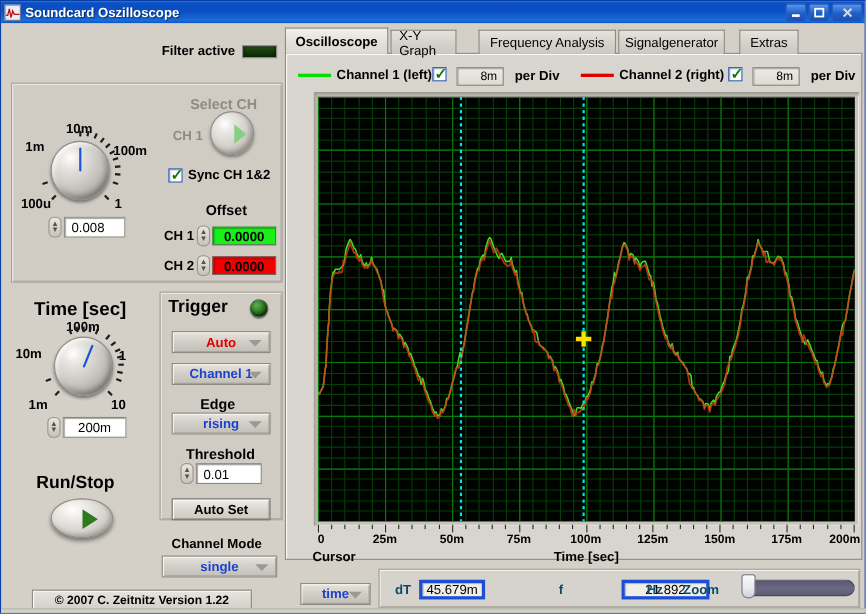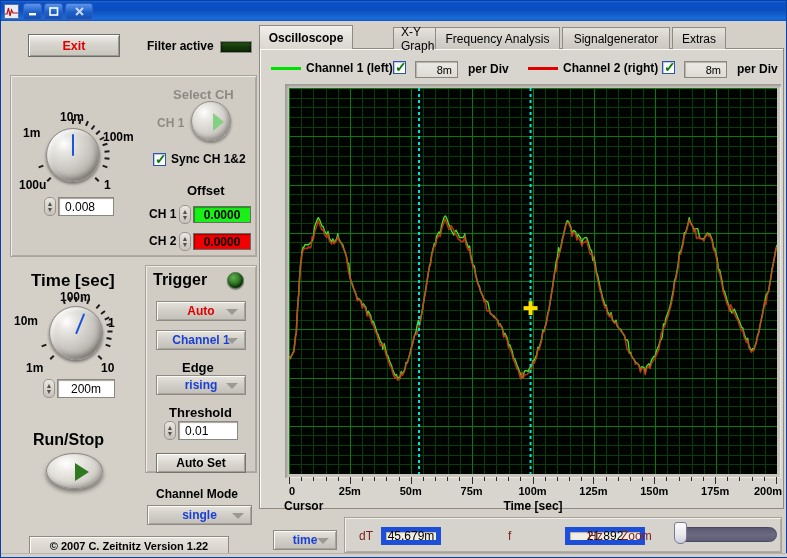--- a/index.html
+++ b/index.html
@@ -246,24 +246,24 @@
   .xlab{ position:absolute; top:8px; font-size:11px; font-weight:bold; color:#000; transform:translateX(-50%); white-space:nowrap;}
   .xtitle{ position:absolute; left:0; top:22px; width:488px; text-align:center; font-size:12px; font-weight:bold;}
   
   .cursor-lbl{ position:absolute; left:283px; top:498px; font-size:12px; font-weight:bold;}
   .cursor-dd{ position:absolute; left:272px; top:529px; width:64px; height:20px;}
   .bottombar{
     position:absolute; left:343px; top:516px; width:438px; height:36px;
     background:#d6d3cc; border:1px solid #a5a29b;
     box-shadow: inset 1px 1px 0 #f4f2ee, inset -1px -1px 0 #b2aea7;
   }
-  .bb-lbl{ position:absolute; font-size:12px; font-weight:normal; color:#7f1d1d;}
+  .bb-lbl{ position:absolute; font-size:12px; font-weight:bold; color:#0c4a6e;}
   .bb-box{
     position:absolute; height:18px;
-    background:#f0eee6; border:5px solid #1d4ed8;
+    background:#f0eee6; border:3px solid #1d4ed8;
     box-shadow: inset 1px 1px 1px #b6b2aa;
     font-size:12px; display:flex;align-items:center;justify-content:center;
   }
   .zoom-track{
     position:absolute; left:676px; top:526px; width:100px; height:15px;
     background:linear-gradient(to bottom,#5a5870,#6c6a82 55%,#5e5c74);
     border:1px solid #4b4960; border-radius:8px;
   }
   .zoom-thumb{
     position:absolute; left:673px; top:521px; width:13px;height:22px;
@@ -280,40 +280,40 @@
 
 <div class="window">
 
   <div class="titlebar">
     <div class="title-icon">
       <svg width="13" height="13" viewBox="0 0 13 13">
         <rect x="0" y="0" width="13" height="13" fill="#e8eef8"></rect>
         <polyline points="0,9 2,9 3.5,3 5,11 6.5,5 8,8 10,8 13,8" fill="none" stroke="#c01010" stroke-width="1.2"></polyline>
       </svg>
     </div>
+    <div class="title-text">Soundcard Oszilloscope</div>
     <div class="win-btns">
       <div class="win-btn">
         <svg class="gl" width="11" height="11" viewBox="0 0 11 11">
             <rect x="2" y="7" width="7" height="2.4" fill="#fff"></rect>
           </svg>
       </div>
       <div class="win-btn">
         <svg class="gl" width="11" height="11" viewBox="0 0 11 11">
             <rect x="2" y="2" width="7.5" height="7" fill="none" stroke="#fff" stroke-width="1.6"></rect>
           </svg>
       </div>
       <div class="win-btn close">
         <svg class="gl" width="13" height="11" viewBox="0 0 13 11">
             <path d="M3 2 L10 9 M10 2 L3 9" stroke="#cfd8ea" stroke-width="2" fill="none"></path>
           </svg>
       </div>
     </div>
   </div>
 
-  <div class="exit-btn">Exit</div>
   <div class="filter-label">Filter active</div>
   <div class="filter-led"></div>
 
   <div class="panel" id="amp-panel"></div>
 
   <div class="knob" id="amp-knob" style="left:45px; top:127px; width:54px; height:54px;">
     <div class="needle" style="left:25px; top:5px; height:22px; transform:rotate(0deg); transform-origin:50% 100%;"></div>
   </div>
   <div class="knob-lbl" style="left:59px; top:109px;">10m</div>
   <div class="knob-lbl" style="left:22px; top:125px;">1m</div>
@@ -433,23 +433,23 @@
   <div class="ddown blue" style="left:146px; top:504px; width:105px;">
       <span>single</span>
       <span class="arr"></span>
     </div>
 
   <div class="copyright">© 2007   C. Zeitnitz Version 1.22</div>
 
   <div class="tabpage"></div>
   <div class="tabbar">
     <div class="tab active" style="left:0px; width:94px;">Oscilloscope</div>
-    <div class="tab" style="left:96px; width:60px;margin-left:38px;">X-Y Graph</div>
+    <div class="tab" style="left:96px; width:60px;">X-Y Graph</div>
     <div class="tab" style="left:176px; width:125px;">Frequency Analysis</div>
-    <div class="tab" style="left:303px; width:108px;">Signalgenerator</div>
+    <div class="tab" style="left:303px; width:97px;">Signalgenerator</div>
     <div class="tab" style="left:413px; width:54px;">Extras</div>
   </div>
 
   <div class="legend-line" id="leg1-line" style="left: 270px; top: 66px; width: 30px; background: rgb(0, 224, 0);"></div>
   <div class="legend-lbl" style="left:305px; top:60px;">Channel 1 (left)</div>
   <div class="checkbox" style="left:392px; top:60px;">
       <span class="tick">✓</span>
     </div>
   <div class="perdiv-box" style="left:414px; top:60px;">8m</div>
   <div class="legend-lbl" style="left:467px; top:61px; font-weight:bold;">per Div</div>

